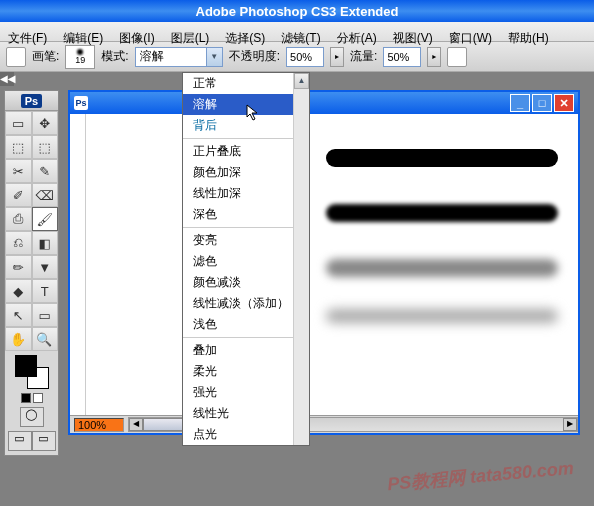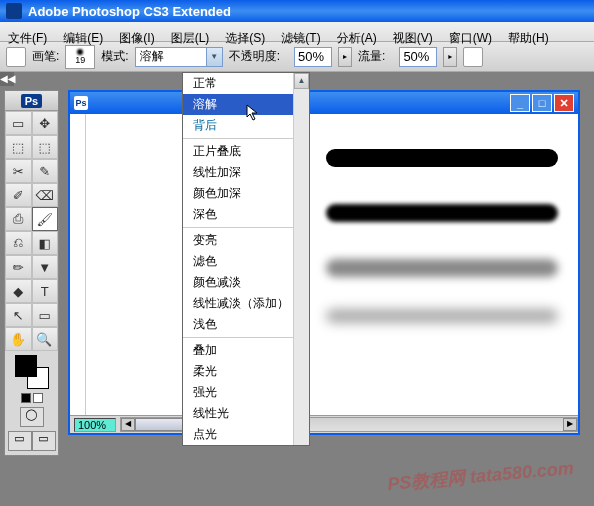--- a/index.html
+++ b/index.html
@@ -1,32 +1,32 @@
 <!DOCTYPE html>
 <html><head>
 <meta charset="utf-8">
 <style>
 * { margin: 0; padding: 0; box-sizing: border-box; font-family: "Microsoft YaHei", SimSun, sans-serif; }
 body { width: 594px; height: 506px; background: #808080; overflow: hidden; position: relative; }
 
-.titlebar { height: 22px; background: linear-gradient(to bottom, #0a5de8, #3d8ef0, #0a5de8); display: flex; align-items: center; padding: 4px 6px; }
+.titlebar { height: 22px; background: linear-gradient(to bottom, #0a5de8, #3d8ef0, #0a5de8); display: flex; align-items: center; padding: 4px 6px; flex-direction: column; }
 .titlebar-icon { width: 16px; height: 16px; background: #0a3a8a; margin-right: 6px; border-radius: 2px; }
 .titlebar-text { color: #fff; font-size: 13px; font-weight: bold; }
 
 .menubar { height: 20px; background: linear-gradient(to bottom, #f0f0f0, #e0e0e0); display: flex; font-size: 12px; border-bottom: 1px solid #aaa; }
 .menu-item { padding: 8px 8px; cursor: pointer; }
 
 .options-bar { height: 30px; background: linear-gradient(to bottom, #e8e8e8, #d0d0d0); display: flex; align-items: center; padding: 0 6px; border-bottom: 1px solid #aaa; font-size: 12px; gap: 6px; }
 .opt-icon { width: 20px; height: 20px; border: 1px solid #999; background: #fff; border-radius: 2px; }
 .opt-label { white-space: nowrap; }
 .brush-preview { width: 30px; height: 24px; border: 1px solid #999; background: #fff; display: flex; flex-direction: column; align-items: center; justify-content: center; font-size: 9px; }
 .brush-dot { width: 6px; height: 6px; background: #000; border-radius: 50%; filter: blur(1px); }
 .select-box { border: 1px solid #7a9ccc; background: #fff; height: 20px; padding: 0 4px; display: flex; align-items: center; min-width: 70px; position: relative; }
 .select-arrow { position: absolute; right: 0; width: 16px; height: 18px; background: linear-gradient(to bottom, #dce8f8, #b8d0e8); border-left: 1px solid #7a9ccc; display: flex; align-items: center; justify-content: center; font-size: 8px; color: #456; }
-.input-pct { width: 38px; height: 20px; border: 1px solid #7a9ccc; background: #fff; padding: 0 3px; font-size: 13px; margin-left: 8px; }
+.input-pct { width: 38px; height: 20px; border: 1px solid #7a9ccc; background: #fff; padding: 0 3px; font-size: 11px; }
 .spin-btn { width: 14px; height: 20px; background: linear-gradient(to bottom,#f0f0f0,#d0d0d0); border: 1px solid #999; font-size: 8px; text-align: center; line-height: 18px; }
 
 .toggle-strip { position: absolute; left: 0; top: 72px; width: 14px; height: 14px; background: #6a6a6a; color: #fff; font-size: 10px; text-align: center; line-height: 14px; }
 
 .toolbox { position: absolute; left: 4px; top: 90px; width: 55px; background: #d8d8d8; border: 1px solid #888; }
 .toolbox-header { height: 20px; background: linear-gradient(to bottom, #e8e8e8, #c8c8c8); border-bottom: 1px solid #999; display: flex; align-items: center; justify-content: center; }
 .ps-badge { background: #0a3a8a; color: #fff; font-size: 11px; font-weight: bold; padding: 1px 4px; border-radius: 2px; }
 .tool-grid { display: grid; grid-template-columns: 1fr 1fr; }
 .tool-btn { height: 24px; border: 1px solid #c0c0c0; background: linear-gradient(to bottom,#f0f0f0,#d8d8d8); display: flex; align-items: center; justify-content: center; font-size: 13px; color: #333; cursor: pointer; }
 .tool-btn.active { background: #fff; border: 1px solid #666; }
@@ -46,21 +46,21 @@
 .doc-winbtn { width: 20px; height: 18px; border: 1px solid #fff; display: flex; align-items: center; justify-content: center; font-size: 11px; color: #fff; font-weight: bold; }
 .doc-winbtn.close { background: #e04030; }
 .doc-winbtn.min, .doc-winbtn.max { background: #4a90e8; }
 .doc-canvas { position: absolute; left: 16px; top: 22px; right: 0; bottom: 18px; background: #fff; overflow: hidden; }
 .stroke { position: absolute; left: 240px; right: 20px; height: 18px; border-radius: 10px; }
 .stroke.s1 { top: 35px; background: #000; }
 .stroke.s2 { top: 90px; background: #000; filter: blur(2px); }
 .stroke.s3 { top: 145px; background: #888; filter: blur(4px); }
 .stroke.s4 { top: 195px; background: #aaa; filter: blur(6px); height: 14px; }
 .doc-status { position: absolute; left: 0; bottom: 0; right: 0; height: 18px; background: #d8d8d8; border-top: 1px solid #999; display: flex; align-items: center; font-size: 11px; }
-.zoom-box { width: 42px; border: 1px inset #999; background: #5eead4; padding: 0 3px; margin: 0 4px; }
+.zoom-box { width: 50px; border: 1px inset #999; background: #f97316; padding: 0 3px; margin: 0 4px; }
 .hscroll { flex: 1; height: 15px; background: linear-gradient(to bottom,#d0d0d0,#e0e0e0); border: 1px solid #999; position: relative; }
 .hscroll-thumb { position: absolute; left: 14px; width: 80px; top: 0; bottom: 0; background: linear-gradient(to bottom,#e8e8f0,#c0c8d8); border: 1px solid #888; }
 .hscroll-arr { width: 14px; height: 13px; background: #d0d0d0; border: 1px solid #888; font-size: 8px; text-align: center; position: absolute; top: 0; }
 .ruler-left { position: absolute; left: 0; top: 22px; width: 16px; bottom: 18px; background: #fff; border-right: 1px solid #ccc; }
 
 .dropdown { position: absolute; left: 182px; top: 72px; width: 128px; background: #fff; border: 1px solid #666; z-index: 100; font-size: 12px; }
 .dd-item { padding: 2px 10px; cursor: pointer; border: none; }
 .dd-item.highlighted { background: #2a5cc8; color: #fff; }
 .dd-item.disabled { color: #0369a1; }
 .dd-sep { height: 1px; background: #ccc; margin: 2px 0; }
@@ -185,22 +185,22 @@
     </div>
   </div>
 </div>
 
 <div class="dropdown" id="dropdown">
   <div class="dd-item">正常</div>
     <div class="dd-item highlighted">溶解</div>
     <div class="dd-item disabled">背后</div>
     <div class="dd-sep"></div>
     <div class="dd-item">正片叠底</div>
+    <div class="dd-item">颜色加深</div>
     <div class="dd-item">线性加深</div>
-    <div class="dd-item">颜色加深</div>
     <div class="dd-item">深色</div>
     <div class="dd-sep"></div>
     <div class="dd-item">变亮</div>
     <div class="dd-item">滤色</div>
     <div class="dd-item">颜色减淡</div>
     <div class="dd-item">线性减淡（添加）</div>
     <div class="dd-item">浅色</div>
     <div class="dd-sep"></div>
     <div class="dd-item">叠加</div>
     <div class="dd-item">柔光</div>

